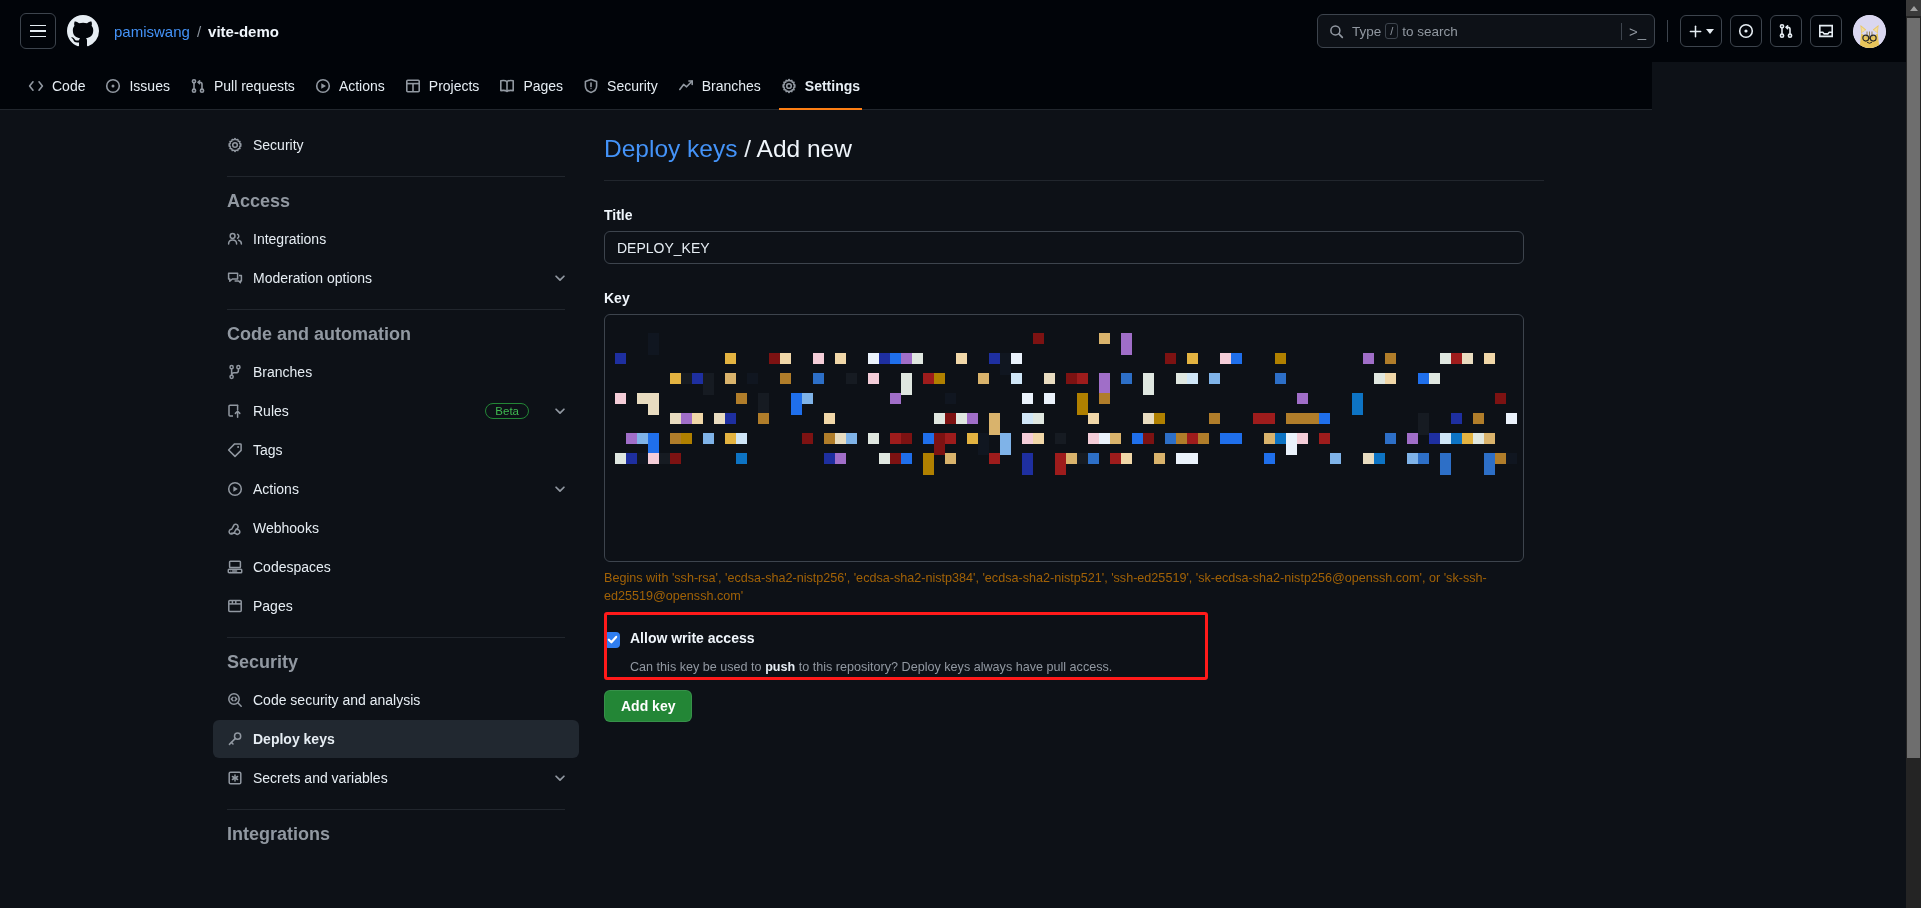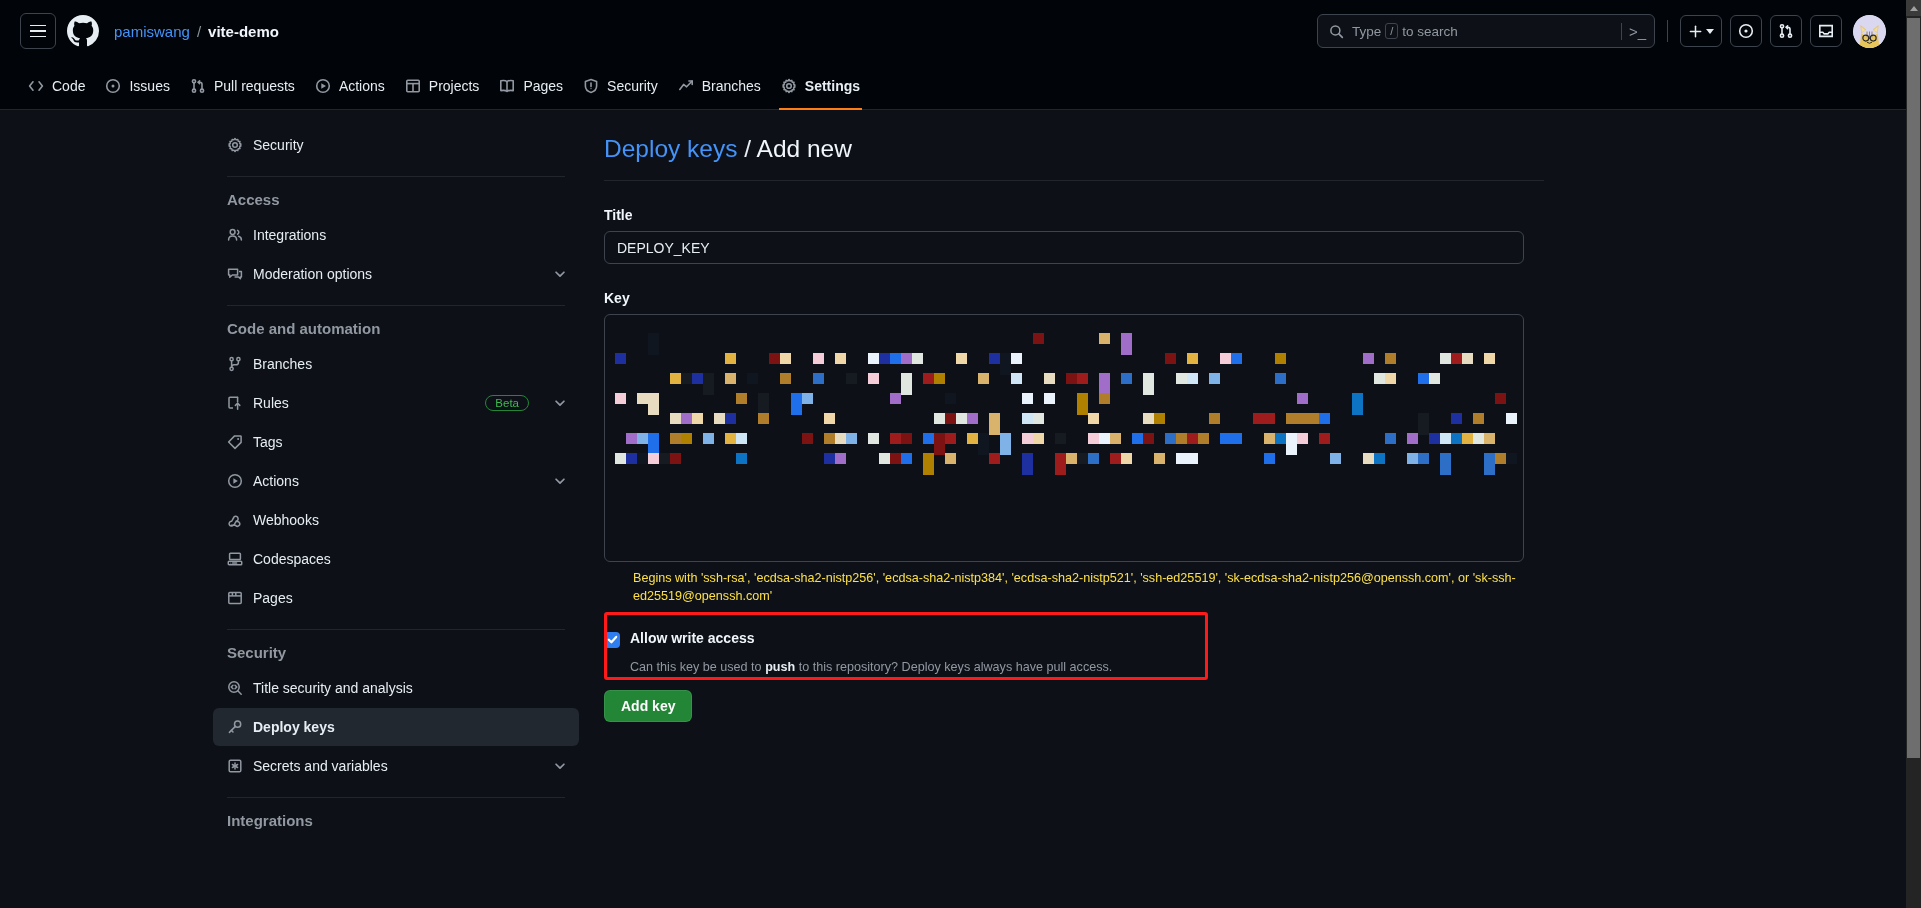--- a/index.html
+++ b/index.html
@@ -54,21 +54,21 @@
   .hdr-btn svg { fill: none; stroke: #e6edf3; stroke-width: 1.6; }
   .caret { width: 0; height: 0; border-left: 4px solid transparent; border-right: 4px solid transparent; border-top: 5px solid #e6edf3; }
   .avatar {
     width: 33px; height: 33px; border-radius: 50%; overflow: hidden;
     background: #d7d4ee; cursor: pointer; margin-left: 3px;
     display: flex; align-items: flex-end; justify-content: center;
   }
 
   
   #repo-nav {
-    position: absolute; top: 62px; left: 0; width: 1906px; height: 48px;
+    position: absolute; top: 62px; left: 0; width: 1652px; height: 48px;
     background: #010409; display: flex; align-items: center; padding: 0 18px;
     border-bottom: 1px solid #21262d;
   }
   .nav-tab {
     display: flex; align-items: center; gap: 8px; height: 48px; padding: 0 10px;
     font-size: 14px; color: #e6edf3; cursor: pointer; position: relative; white-space: nowrap;
   }
   .nav-tab svg { stroke: #9198a1; fill: none; stroke-width: 1.6; width: 16px; height: 16px; flex:none;}
   .nav-tab.active { font-weight: bold; }
   .nav-tab.active::after {
@@ -86,21 +86,21 @@
     position: relative; margin-bottom: 1px;
   }
   .side-item svg { width: 16px; height: 16px; stroke: #9198a1; fill: none; stroke-width: 1.5; flex: none; }
   .side-item .lbl { flex: 1; }
   .side-item.selected { background: #212830; font-weight: bold; }
   .side-item.selected::before {
     content: ""; position: absolute; left: -12px; top: 5px; bottom: 5px; width: 4px;
     background: #316dca; border-radius: 6px;
   }
   .side-group-title {
-    font-size: 15px; color: #9198a1; font-weight: bold; padding: 0 14px; margin-bottom: 8px;
+    font-size: 18px; color: #9198a1; font-weight: bold; padding: 0 14px; margin-bottom: 8px;
   }
   .side-sep { height: 1px; background: #21262d; margin: 12px 14px 14px 14px; }
   .beta-badge {
     border: 1px solid #238636; color: #3fb950; font-size: 11.5px; border-radius: 999px;
     padding: 1px 9px; font-weight: normal; margin-left: auto; margin-right: 14px;
   }
   .chev { width: 14px; height: 14px; flex: none; }
   .chev svg { stroke: #9198a1; stroke-width: 2; fill: none; width: 14px; height: 14px;}
 
   
@@ -118,23 +118,22 @@
   }
   .key-area {
     position: relative; width: 920px; height: 248px; background: #0d1117;
     border: 1px solid #3d444d; border-radius: 6px; overflow: hidden;
   }
   .resize-grip { position: absolute; right: 3px; bottom: 3px; width: 12px; height: 12px; cursor: nwse-resize; }
   .key-blocks { position: absolute; inset: 0; }
   .key-blocks span { position: absolute; }
 
   .help-text {
-    font-size: 12.6px; color: #fde047; line-height: 1.45; width: 920px;
+    font-size: 12.6px; color: #a16207; line-height: 1.45; width: 920px;
     margin-top: 7px;
-    margin-left: 29px;
   }
 
   .highlight-box {
     position: absolute; left: 604px; top: 612px; width: 604px; height: 68px;
     border: 3px solid #ff1a1a; border-radius: 3px; pointer-events: none; z-index: 5;
   }
 
   .checkbox-row { display: flex; align-items: flex-start; gap: 10px; margin-top: 24px; }
   .cbx {
     width: 16px; height: 16px; border-radius: 4px; background: #2f7ef0;
@@ -436,21 +435,21 @@
   <div class="side-sep"></div>
 
   <div class="side-group-title">Security</div>
   <div class="side-item">
     <svg viewBox="0 0 16 16">
         <circle cx="7" cy="7" r="5.2"></circle>
         <line x1="10.8" y1="10.8" x2="14.2" y2="14.2" stroke-linecap="round"></line>
         <polyline points="6,5.2 4.2,7 6,8.8" stroke-linecap="round" stroke-linejoin="round"></polyline>
         <polyline points="8,5.2 9.8,7 8,8.8" stroke-linecap="round" stroke-linejoin="round"></polyline>
       </svg>
-    <span class="lbl">Title security and analysis</span>
+    <span class="lbl">Code security and analysis</span>
   </div>
   <div class="side-item selected">
     <svg viewBox="0 0 16 16">
         <circle cx="10.6" cy="5.2" r="3.1"></circle>
         <line x1="8.4" y1="7.4" x2="2.4" y2="13.4" stroke-linecap="round"></line>
         <line x1="4.4" y1="11.4" x2="6" y2="13" stroke-linecap="round"></line>
       </svg>
     <span class="lbl">Deploy keys</span>
   </div>
   <div class="side-item">

